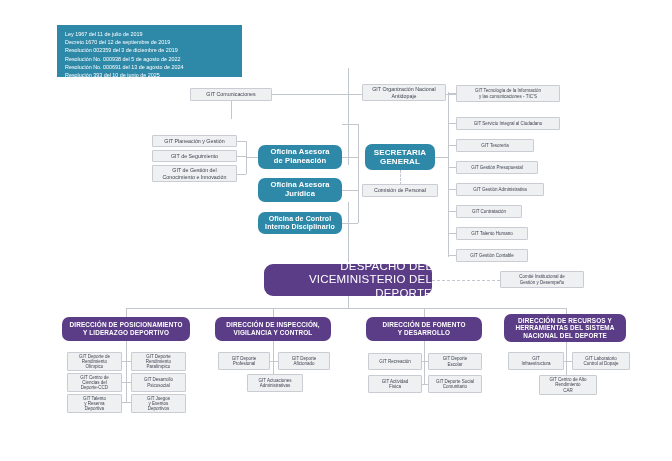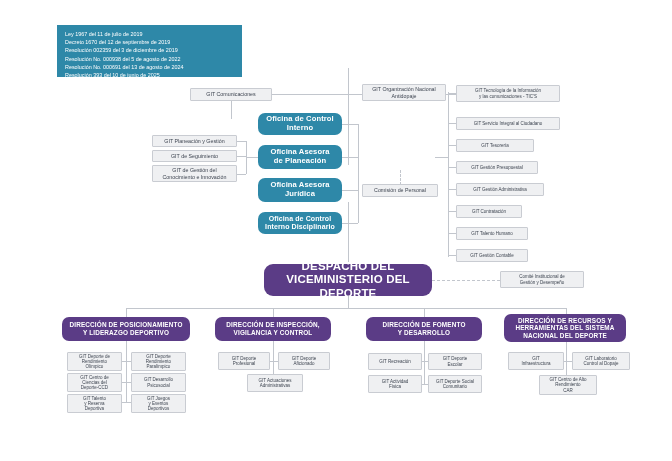--- a/index.html
+++ b/index.html
@@ -47,24 +47,25 @@
     letter-spacing: .1px;
     padding: 2px 3px;
   }
   .teal-box.small {
     font-size: 7.0px;
   }
   
   .purple-main {
     background: #5b3c86;
     color: #ffffff;
-    font-weight: bold;
+    font-weight: normal;
     border-radius: 9px;
     font-size: 11.5px;
     letter-spacing: .2px;
+    text-align: right;
   }
   .purple-dir {
     background: #5b3c86;
     color: #ffffff;
     font-weight: bold;
     border-radius: 7px;
     font-size: 6.4px;
     letter-spacing: .15px;
     padding: 2px 3px;
   }
@@ -129,22 +130,20 @@
   <div class="ln v" style="left:231px; top:94px; height:25px;"></div>
   <div class="ln v" style="left:404px; top:84px; height:10px;"></div>
 
   <div class="node grey-box" style="left:190px; top:88px; width:82px; height:13px;">GIT Comunicaciones</div>
 
   <div class="node grey-box" style="left:362px; top:84px; width:84px; height:17px;">GIT Organización Nacional
 Antidopaje</div>
 
   <div class="ln v" style="left:348px; top:94px; height:14px;"></div>
 
-  <div class="node teal-box" style="left:258px; top:113px; width:84px; height:22px;">Oficina de Control
-Interno</div>
   <div class="node teal-box" style="left:258px; top:145px; width:84px; height:24px;">Oficina Asesora
 de Planeación</div>
   <div class="node teal-box" style="left:258px; top:178px; width:84px; height:24px;">Oficina Asesora
 Jurídica</div>
   <div class="node teal-box small" style="left:258px; top:212px; width:84px; height:22px;">Oficina de Control
 Interno Disciplinario</div>
 
   <div class="ln h" style="left:342px; top:124px; width:16px;"></div>
   <div class="ln h" style="left:342px; top:157px; width:16px;"></div>
   <div class="ln h" style="left:342px; top:190px; width:16px;"></div>
@@ -155,20 +154,22 @@
   <div class="node grey-box" style="left:152px; top:150px; width:85px; height:12px;">GIT de Seguimiento</div>
   <div class="node grey-box" style="left:152px; top:165px; width:85px; height:17px;">GIT de Gestión del
 Conocimiento e Innovación</div>
 
   <div class="ln v" style="left:246px; top:141px; height:33px;"></div>
   <div class="ln h" style="left:237px; top:141px; width:9px;"></div>
   <div class="ln h" style="left:237px; top:156px; width:9px;"></div>
   <div class="ln h" style="left:237px; top:174px; width:9px;"></div>
   <div class="ln h" style="left:246px; top:157px; width:12px;"></div>
 
+  <div class="node teal-box" style="left:365px; top:144px; width:70px; height:26px; font-size:8px;">SECRETARIA
+GENERAL</div>
 
   <div class="ln dash-v" style="left:400px; top:170px; height:15px;"></div>
   <div class="node grey-box" style="left:362px; top:184px; width:76px; height:13px;">Comisión de Personal</div>
 
   <div class="ln h" style="left:435px; top:157px; width:13px;"></div>
   <div class="ln v" style="left:448px; top:92px; height:165px;"></div>
 
   <div class="node grey-box tiny" style="left:456px; top:85px; width:104px; height:17px;">GIT Tecnología de la Información
 y las comunicaciones - TIC'S</div>
   <div class="ln h" style="left:448px; top:93px; width:8px;"></div>

